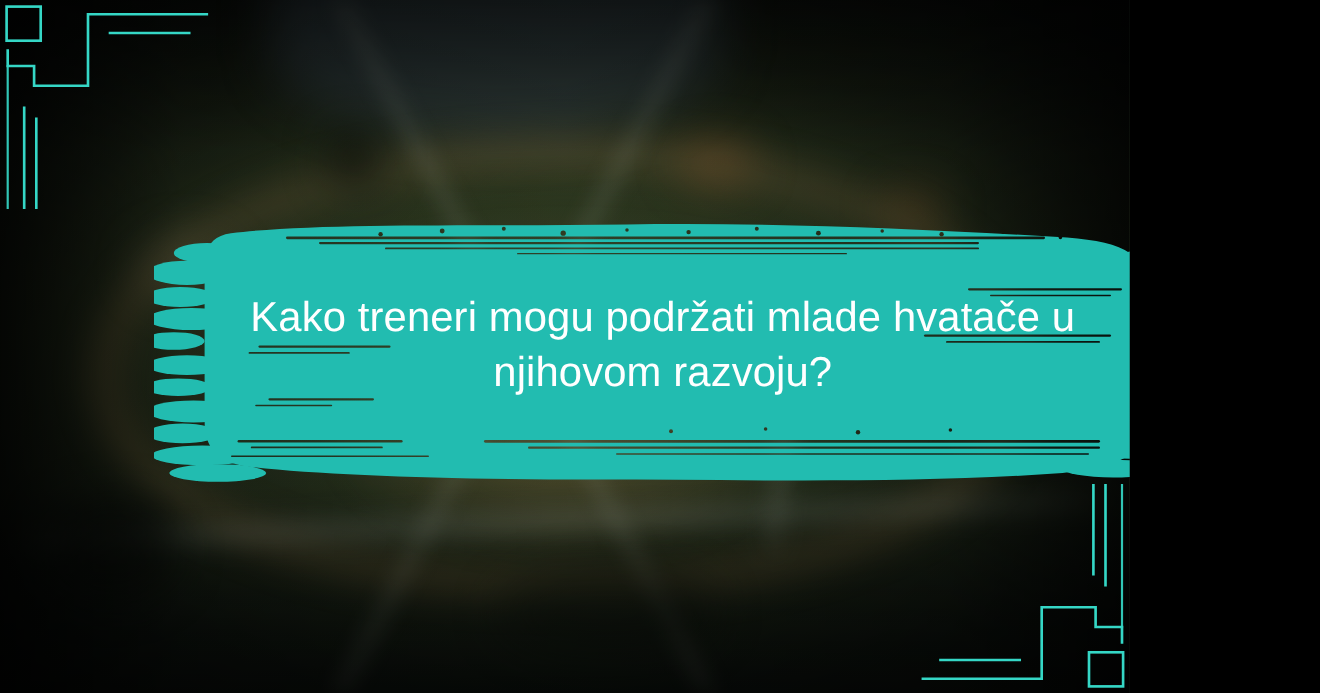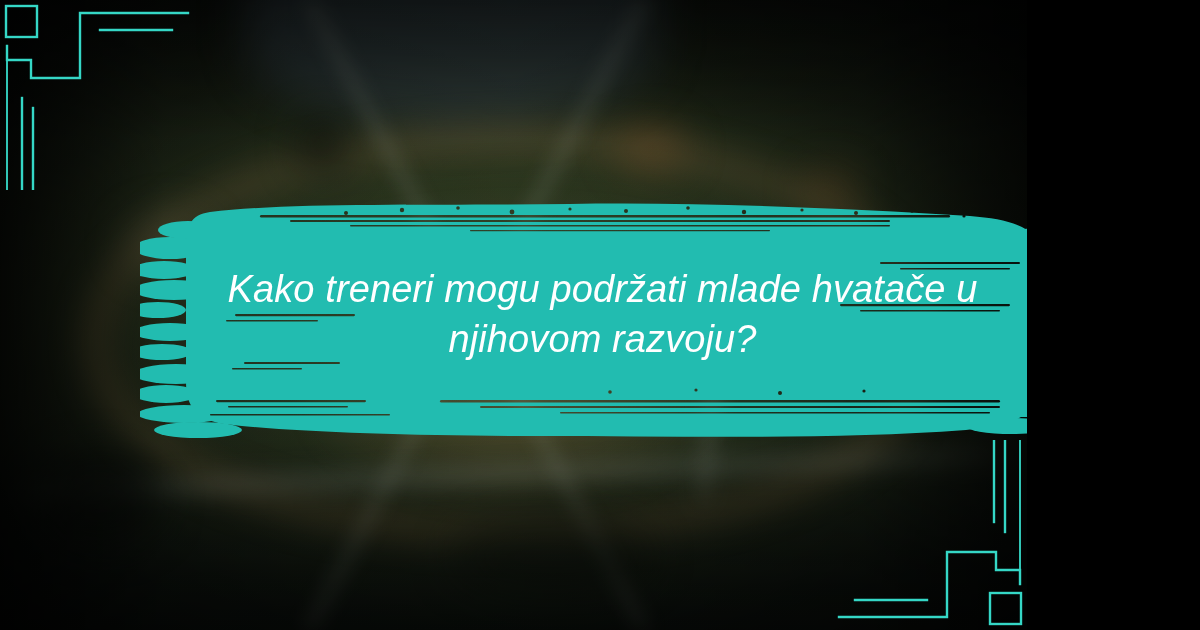--- a/index.html
+++ b/index.html
@@ -10,21 +10,20 @@
   body {
     font-family: "Liberation Sans", sans-serif;
   }
 
   #card {
     position: relative;
     width: 1027px;
     height: 630px;
     overflow: hidden;
     background: #0d120f;
-    font-style: italic;
   }
 
   
   .bg-layer {
     position: absolute;
     inset: 0;
     overflow: hidden;
   }
   .bg-base {
     position: absolute;

